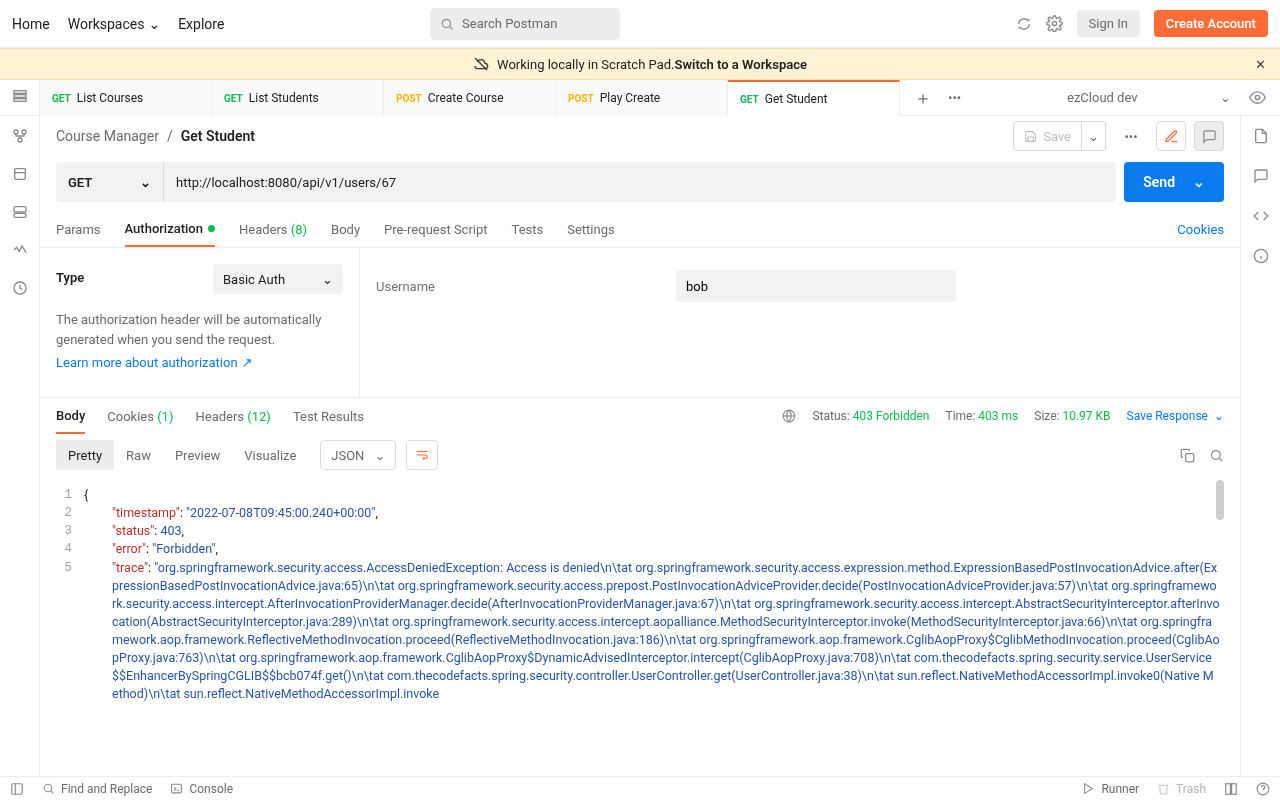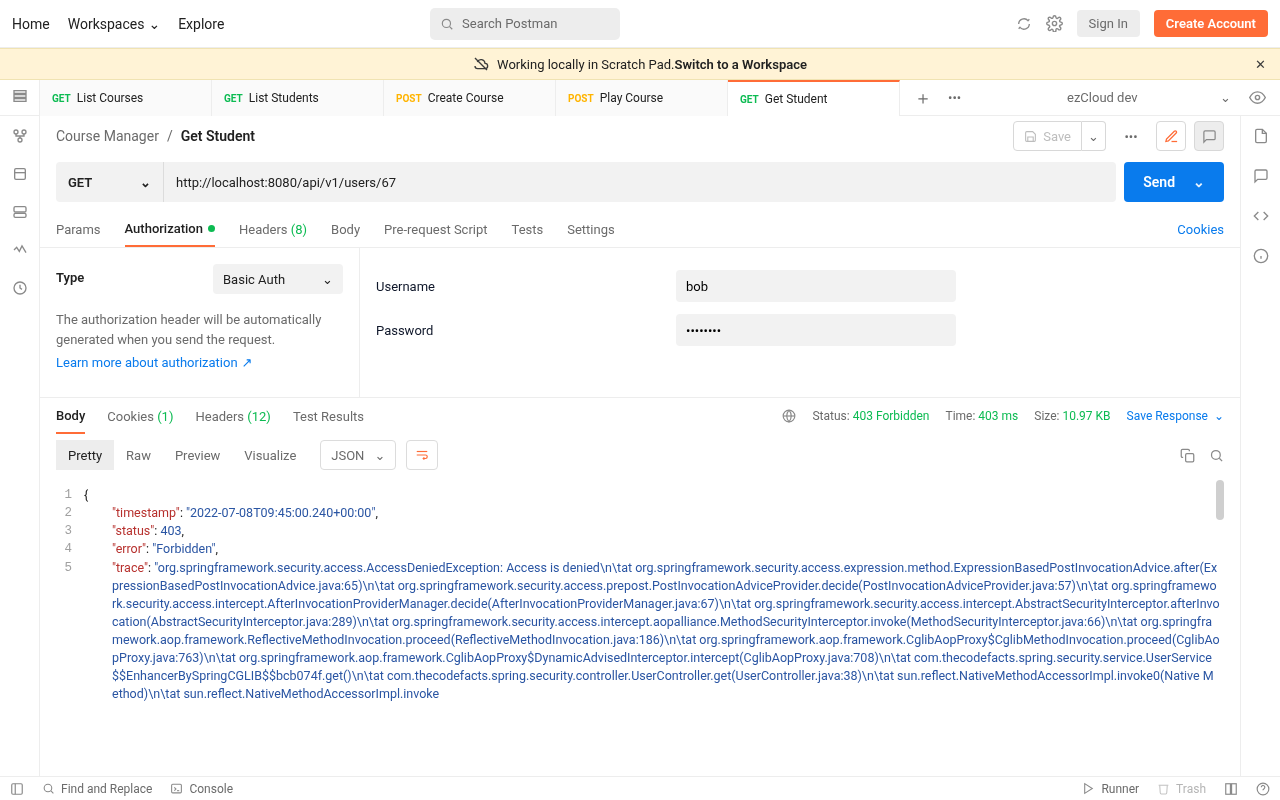--- a/index.html
+++ b/index.html
@@ -50,21 +50,21 @@
   .count { color:#0cbb52; }
   .cookies-link { margin-left:auto; color:#097bed; font-size:13px; cursor:pointer; }
   .auth-area { display:flex; height:150px; border-bottom:1px solid #ededed; }
   .auth-left { width:320px; border-right:1px solid #ededed; padding:16px; font-size:13px; color:#6b6b6b; }
   .auth-left h4 { color:#212121; font-weight:600; font-size:13px; margin-bottom:4px; }
   .type-select { width:130px; height:30px; background:#f2f2f2; border-radius:4px; display:flex; align-items:center; justify-content:space-between; padding:0 10px; color:#212121; float:right; }
   .auth-left p { clear:both; padding-top:16px; line-height:1.5; }
   .learn-link { color:#097bed; display:inline-flex; align-items:center; gap:4px; margin-top:6px; cursor:pointer; }
   .auth-right { flex:1; padding:16px 16px; }
   .field-row { display:flex; align-items:center; height:44px; gap:20px; }
-  .field-label { width:280px; font-size:13px; color:#0f172a; }
+  .field-label { width:280px; font-size:13px; color:#737373; }
   .field-input { width:280px; height:32px; background:#f2f2f2; border:none; border-radius:4px; padding:0 10px; font-size:13px; }
   .check-row { display:flex; align-items:center; gap:8px; margin-top:6px; margin-left:300px; font-size:13px; }
   .checkbox { width:16px; height:16px; border:1.5px solid #8a8a8a; border-radius:3px; }
   .resp-tabs { display:flex; align-items:center; padding:0 16px; height:36px; gap:22px; }
   .resp-tab { font-size:13px; color:#6b6b6b; cursor:pointer; height:100%; display:flex; align-items:center; }
   .resp-tab.active { color:#212121; border-bottom:2px solid #ff6c37; font-weight:500; }
   .resp-meta { margin-left:auto; display:flex; align-items:center; gap:16px; font-size:12px; color:#6b6b6b; }
   .meta-val { color:#0cbb52; }
   .save-resp { color:#097bed; display:flex; align-items:center; gap:6px; cursor:pointer; }
   .view-bar { display:flex; align-items:center; padding:6px 16px; gap:4px; }
@@ -151,21 +151,21 @@
       <div class="tab">
         <span class="method m-get">GET</span>
         <span>List Students</span>
       </div>
       <div class="tab">
         <span class="method m-post">POST</span>
         <span>Create Course</span>
       </div>
       <div class="tab">
         <span class="method m-post">POST</span>
-        <span>Play Course</span>
+        <span>Play Create</span>
       </div>
       <div class="tab active">
         <span class="method m-get">GET</span>
         <span>Get Student</span>
       </div>
     </div>
   <div class="tab-extras">
     <span style="font-size:18px; font-weight:300;">＋</span>
     <span>•••</span>
   </div>
@@ -298,24 +298,20 @@
         <p>The authorization header will be automatically generated when you send the request.</p>
         <span class="learn-link">
           <span>Learn more about authorization</span>
           <span>↗</span>
         </span>
       </div>
       <div class="auth-right">
         <div class="field-row">
           <div class="field-label">Username</div>
           <input class="field-input" value="bob" style="">
-        </div>
-        <div class="field-row">
-          <div class="field-label">Password</div>
-          <input class="field-input" value="••••••••" style="">
         </div>
       </div>
     </div>
 
     <div class="resp-tabs">
       <div class="resp-tab active">Body</div>
       <div class="resp-tab">
         <span>Cookies</span>&nbsp;<span class="count">(1)</span>
       </div>
       <div class="resp-tab">

